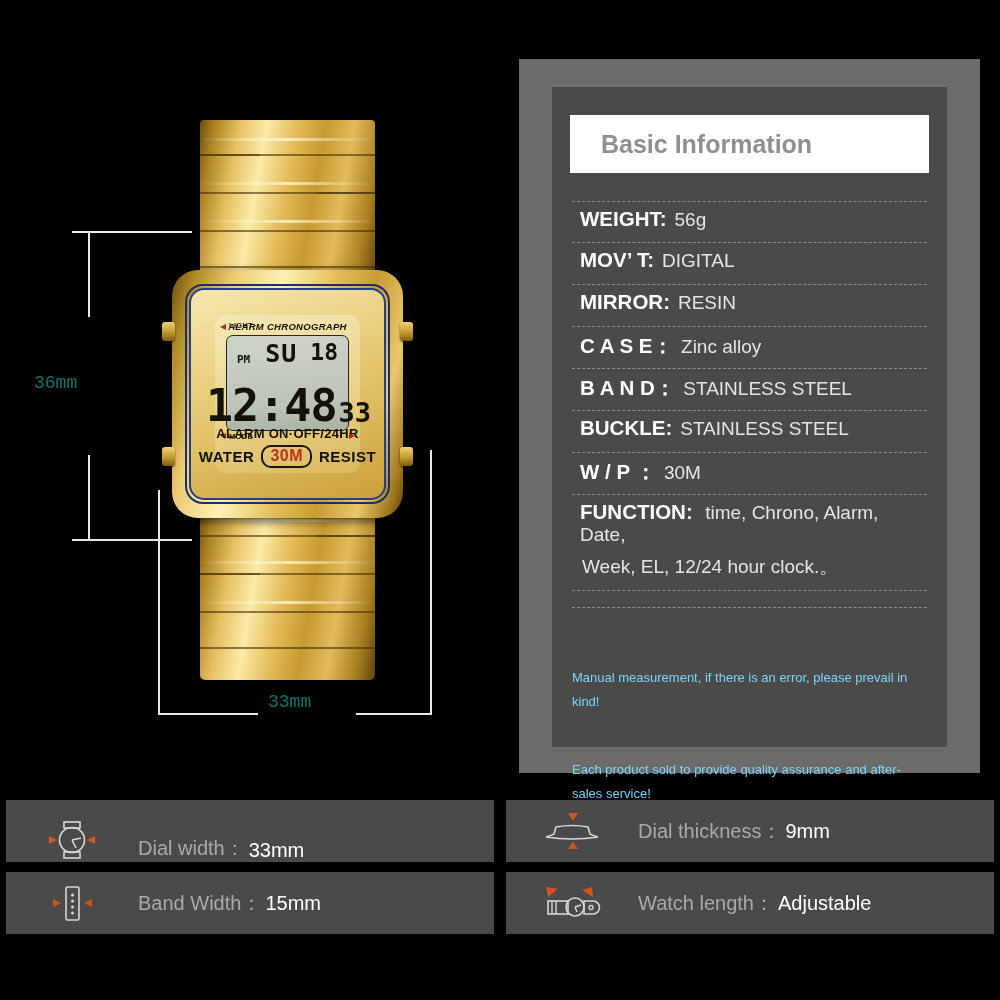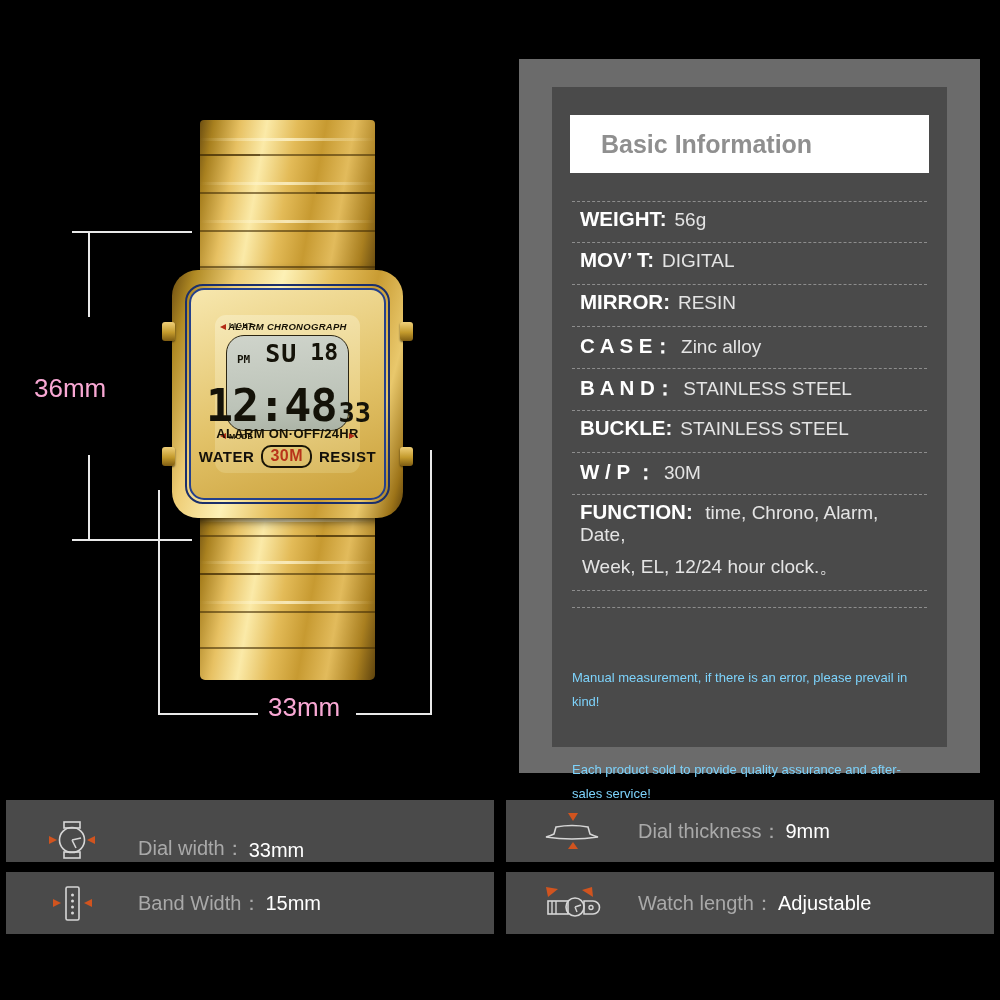--- a/index.html
+++ b/index.html
@@ -54,21 +54,21 @@
   .m-light { top: 6px; left: 14px; font-size: 7.5px; }
   .m-mode  { bottom: 32px; left: 14px; font-size: 7.5px; }
   .m-onoff { bottom: 32px; left: 50%; transform: translateX(-50%); font-size: 13px; }
   .tri { position: absolute; width: 0; height: 0; border-style: solid; }
   .tri.l { border-width: 3px 6px 3px 0; border-color: transparent #b32c17 transparent transparent; }
   .tri.r { border-width: 3px 0 3px 6px; border-color: transparent transparent transparent #b32c17; }
 
   
   .lcd { position: absolute; left: 11px; right: 11px; top: 20px; height: 96px;
     background: linear-gradient(175deg,#cfd4cb,#bcc3b8 70%,#aab2a4);
-    border: 1.5px solid #2b2512; border-radius: 18px; }
+    border: 1.5px solid #2b2512; border-radius: 7px; }
   .lcd-top { position: absolute; left: 8px; right: 8px; top: 5px; height: 26px; }
   .seg { font-family: "DejaVu Sans Mono", monospace; color: #141208; font-weight: 700; }
   .lcd-pm { position: absolute; left: 2px; bottom: 1px; font-size: 11px; }
   .lcd-day { position: absolute; left: 44%; top: -2px; transform: translateX(-50%); font-size: 25px;
     letter-spacing: 1px; }
   .lcd-date { position: absolute; right: 2px; top: -2px; font-size: 23px; }
   .lcd-main { position: absolute; left: 10px; right: 8px; bottom: 4px;
     display: flex; align-items: flex-end; justify-content: center; }
   .lcd-hm { font-size: 45px; line-height: .9; letter-spacing: -1px; }
   .lcd-sec { font-size: 27px; line-height: .9; margin-left: 2px; margin-bottom: 1px; }
@@ -84,21 +84,21 @@
   .push { position: absolute; width: 13px; height: 19px; border-radius: 3px;
     background: linear-gradient(180deg,#f0d079,#c39a2c 55%,#7e5c12);
     box-shadow: 0 1px 2px rgba(0,0,0,.6); }
   .push.lt { left: -10px; top: 52px; }
   .push.lb { left: -10px; bottom: 52px; }
   .push.rt { right: -10px; top: 52px; }
   .push.rb { right: -10px; bottom: 52px; }
 
   
   .gl { position: absolute; background: #e9e9e9; }
-  .dim-lbl { position: absolute; color: #f9a8d4; font-size: 26px; white-space: nowrap; }
+  .dim-lbl { position: absolute; color: #0f766e; font-size: 18px; white-space: nowrap; font-family: Liberation Mono, monospace; }
 
   
   .spec-outer { position: absolute; left: 519px; top: 59px; width: 461px; height: 714px;
     background: #6b6b6b; }
   .spec-inner { position: absolute; left: 33px; top: 28px; right: 33px; bottom: 26px;
     background: #4a4a4a; }
   .spec-head { margin: 28px 18px 0 18px; height: 58px; background: #fff;
     display: flex; align-items: center; padding-left: 31px; }
   .spec-head-t { color: #8f8f8f; font-size: 25px; font-weight: 700; }
 

